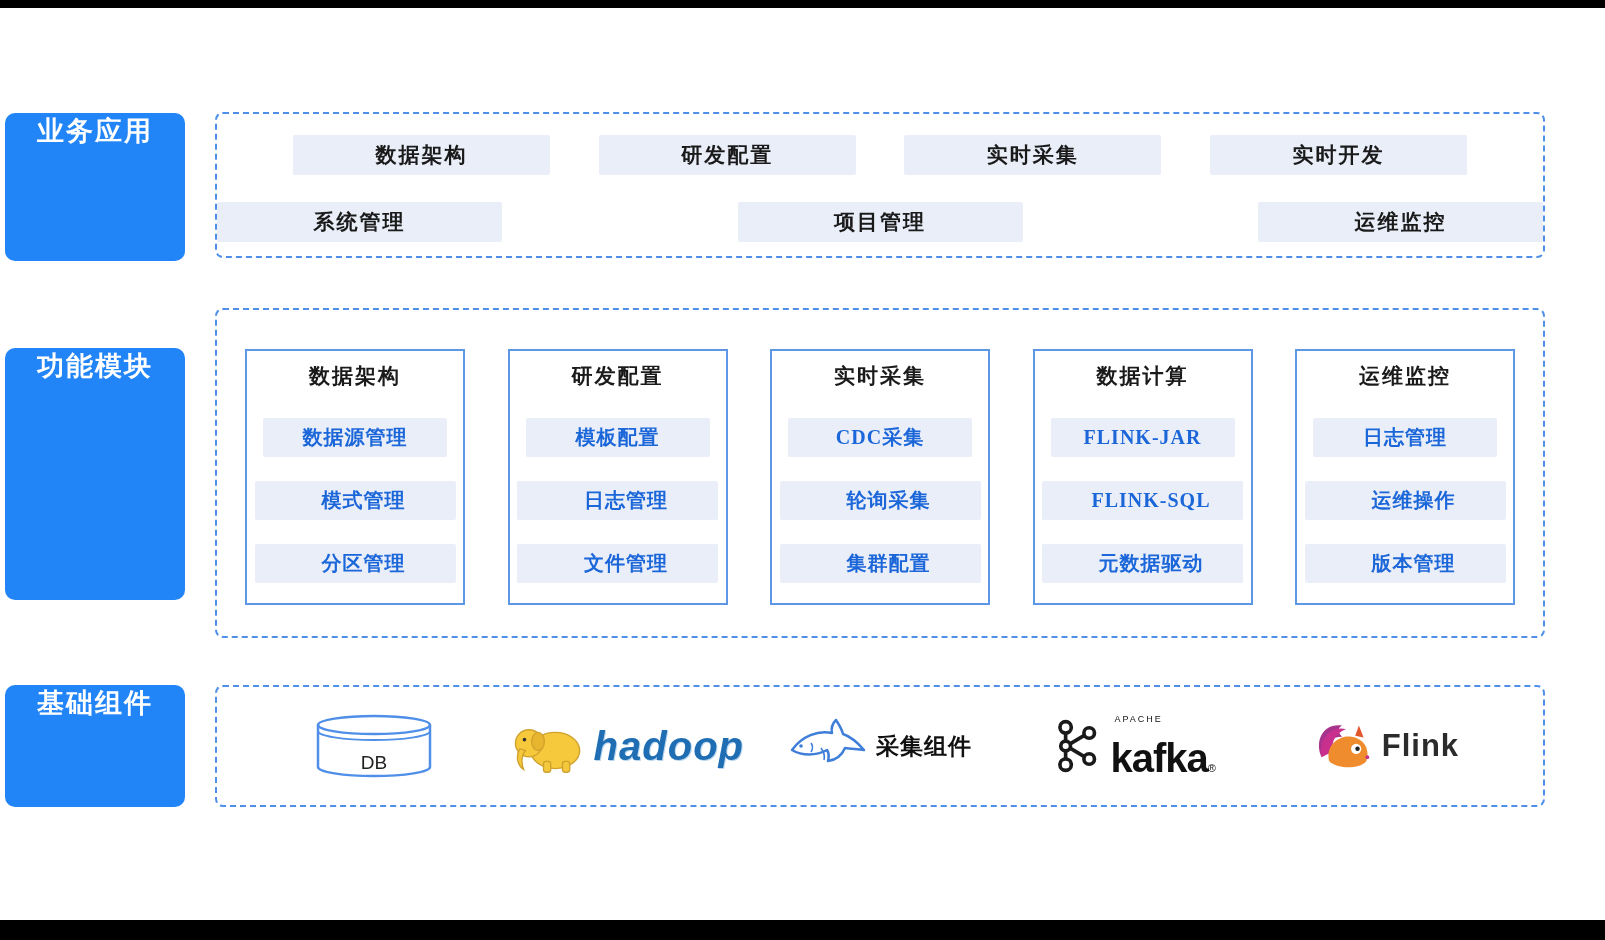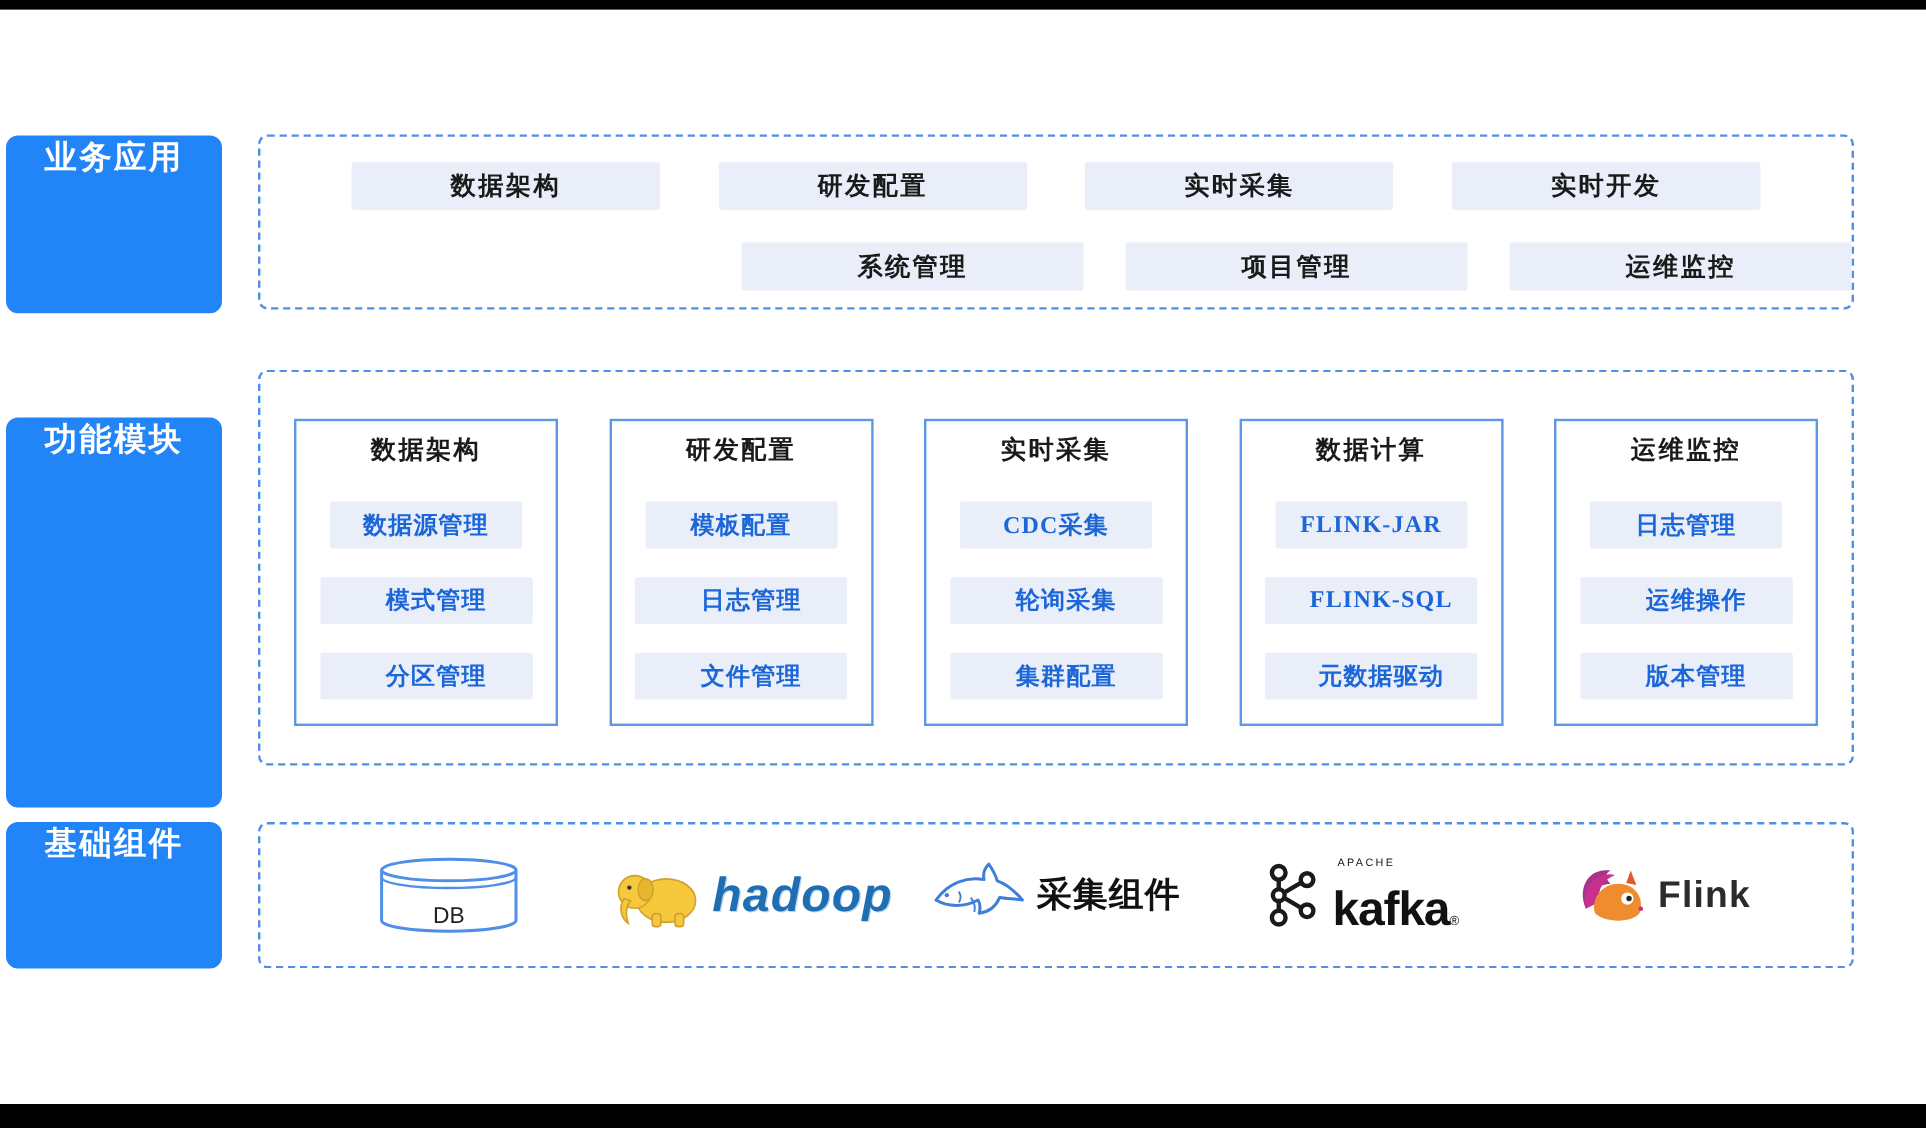--- a/index.html
+++ b/index.html
@@ -23,73 +23,73 @@
     position:absolute;left:215px;width:1330px;box-sizing:border-box;
     border:2px dashed #4F8FE8;border-radius:8px;background:#ffffff;
   }
   #box-apps{top:112px;height:146px;}
   #box-modules{top:308px;height:330px;}
   #box-components{top:685px;height:122px;}
 
   
   .app-row{display:flex;align-items:center;}
   .app-row.row1{margin-top:21px;padding:0 76px;justify-content:space-between;}
-  .app-row.row2{margin-top:27px;justify-content:flex-end;gap:35px;}
+  .app-row.row2{margin-top:27px;justify-content:space-between;gap:35px;}
   .app-btn{
     height:40px;background:#E9EEF9;border-radius:2px;
     display:flex;align-items:center;justify-content:center;
     font-size:21px;font-weight:600;color:#1a1a1a;letter-spacing:2px;
   }
   .app-row.row1 .app-btn{width:257px;}
   .app-row.row2 .app-btn{width:285px;}
 
   
   .cols{display:flex;justify-content:space-between;padding:0 28px;margin-top:39px;}
   .col{
     width:220px;height:256px;box-sizing:border-box;
     border:2px solid #5E97E6;background:#ffffff;
   }
   .col-title{
     margin:12px 0 29px;text-align:center;font-size:21px;font-weight:bold;
     color:#1a1a1a;letter-spacing:2px;line-height:26px;
   }
   .col-item{
-    width:160px;height:39px;margin:0 auto;background:#E9EEF9;border-radius:2px;
+    width:184px;height:39px;margin:0 auto;background:#E9EEF9;border-radius:2px;
     display:flex;align-items:center;justify-content:center;
     font-family:"Liberation Serif", serif;font-weight:bold;
     font-size:20px;color:#1B66D8;letter-spacing:1px;
   }
   .col-item + .col-item{margin-top:24px;padding-left:17px;}
 
   
   .logo-row{height:100%;display:flex;align-items:center;padding:0 30px;}
   .logo-item{flex:1;display:flex;align-items:center;justify-content:center;gap:8px;}
   .hadoop-text{
     font-size:40px;font-weight:bold;font-style:italic;color:#1F6DB3;
     letter-spacing:1px;text-shadow:1px 1px 0 #b9d6ee;
   }
-  .collector-text{font-size:29px;font-weight:bold;color:#111;letter-spacing:1px;}
+  .collector-text{font-size:23px;font-weight:bold;color:#111;letter-spacing:1px;}
   .kafka-text{display:flex;flex-direction:column;line-height:1;gap:12px;}
   .kafka-apache{font-size:9px;letter-spacing:2px;color:#111;margin:0 0 2px 4px;}
   .kafka-word{font-size:40px;font-weight:bold;color:#111;letter-spacing:-1px;}
   .kafka-reg{font-size:11px;color:#111;vertical-align:baseline;}
   .flink-text{font-size:31px;font-weight:bold;color:#2b2b2b;letter-spacing:1px;}
 </style>
 </head>
 <body>
 
 <div class="canvas">
 
   <div class="bar top"></div>
   <div class="bar bottom"></div>
 
   <div class="side-label" style="top:113px;height:148px;">
     <span>业务应用</span>
   </div>
-  <div class="side-label" style="top:348px;height:325px;">
+  <div class="side-label" style="top:348px;height:252px;">
     <span>功能模块</span>
   </div>
   <div class="side-label" style="top:685px;height:122px;">
     <span>基础组件</span>
   </div>
 
   <div class="dashed-box" id="box-apps">
     <div class="app-row row1">
       <div class="app-btn">数据架构</div>
       <div class="app-btn">研发配置</div>

